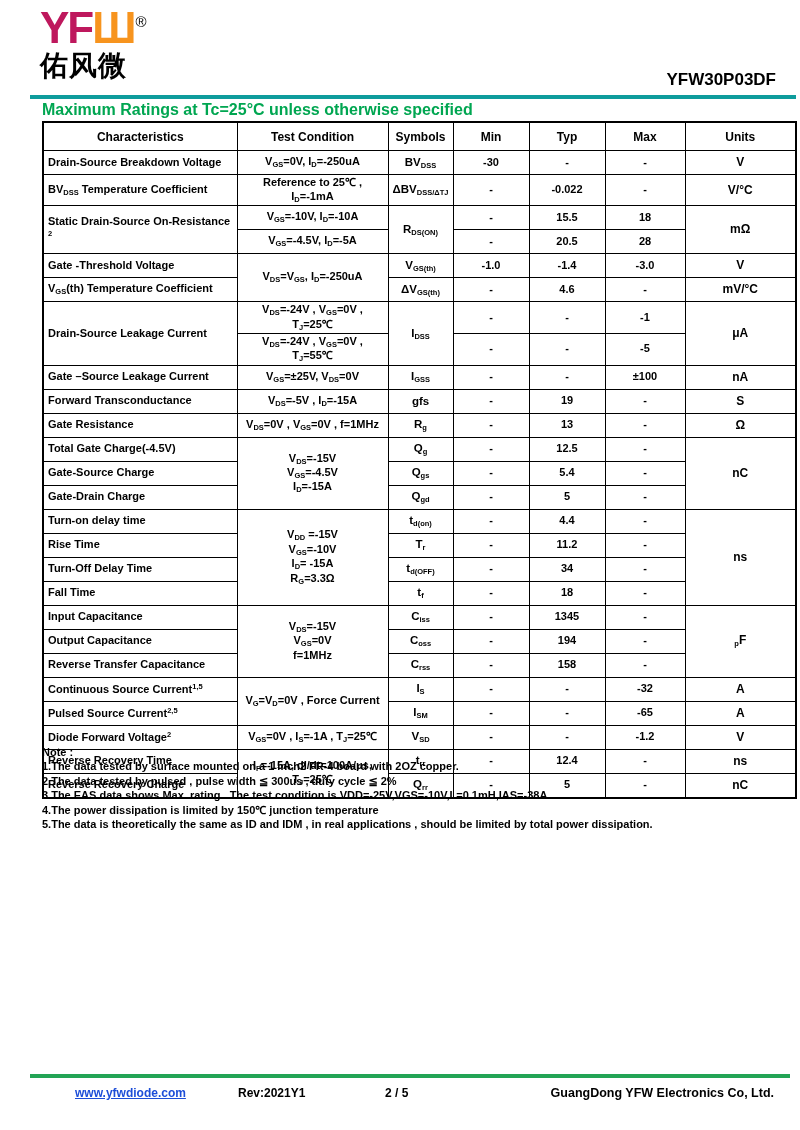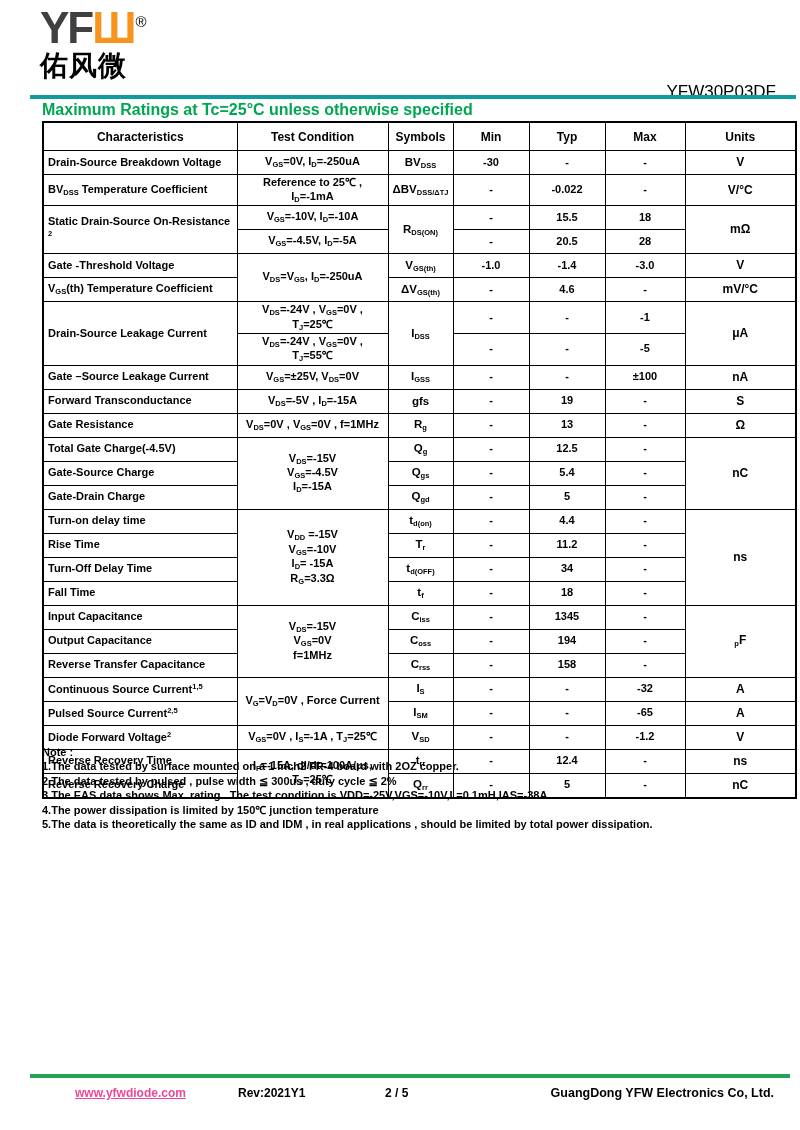--- a/index.html
+++ b/index.html
@@ -2,25 +2,25 @@
 <html><head>
 <meta charset="utf-8">
 <style>
   html,body{margin:0;padding:0;background:#ffffff;}
   .page{position:relative;width:800px;height:1130px;background:#fff;
         font-family:"Liberation Sans", sans-serif;color:#000;overflow:hidden;}
 
   
   .logo-wrap{position:absolute;left:40px;top:6px;line-height:1;}
   .logo-text{font-weight:bold;font-size:44px;letter-spacing:-2px;}
-  .logo-yf{color:#404040;}
+  .logo-yf{color:#be185d;}
   .logo-w{color:#f7941e;}
   .logo-reg{font-size:15px;color:#000;vertical-align:super;font-weight:normal;margin-left:1px;}
   .logo-cn{font-weight:bold;font-size:28px;margin-top:2px;letter-spacing:1px;}
-  .part-number{position:absolute;right:24px;top:82px;font-weight:normal;font-size:17px;text-align:right;}
+  .part-number{position:absolute;right:24px;top:70px;font-weight:bold;font-size:17px;text-align:right;}
   .top-rule{position:absolute;left:30px;top:95px;width:766px;height:4px;background:#0e9c9c;}
   .section-title{position:absolute;left:42px;top:101px;font-weight:bold;font-size:16px;color:#00a651;}
 
   
   .tbl-wrap{position:absolute;left:42px;top:121px;width:780px;}
   table{border-collapse:collapse;width:755px;table-layout:fixed;}
   table,td,th{border:1px solid #000;}
   table{border-width:2px;}
   th{font-size:12px;font-weight:bold;height:25px;padding:1px 2px;}
   td{font-size:11px;font-weight:bold;height:21px;padding:1px 3px;text-align:center;line-height:1.25;}
@@ -33,21 +33,21 @@
   col.c3{width:76px;}  col.c4{width:76px;}  col.c5{width:80px;}
   col.c6{width:111px;}
 
   
   .notes{position:absolute;left:42px;top:746px;font-size:11px;font-weight:bold;line-height:1.22;}
   .notes div{margin:0 0 1px 0;}
 
   
   .bottom-rule{position:absolute;left:30px;top:1074px;width:760px;height:4px;background:#23a455;}
   .footer{position:absolute;left:0;top:1086px;width:800px;font-size:12px;font-weight:bold;}
-  .footer .site{position:absolute;left:75px;color:#ec4899;text-decoration:underline;}
+  .footer .site{position:absolute;left:75px;color:#1d4ed8;text-decoration:underline;}
   .footer .rev{position:absolute;left:238px;}
   .footer .pg{position:absolute;left:385px;}
   .footer .co{position:absolute;right:26px;font-size:12.5px;text-align:center;}
 </style>
 </head>
 <body>
 
 <div class="page">
 
   <div class="logo-wrap">

